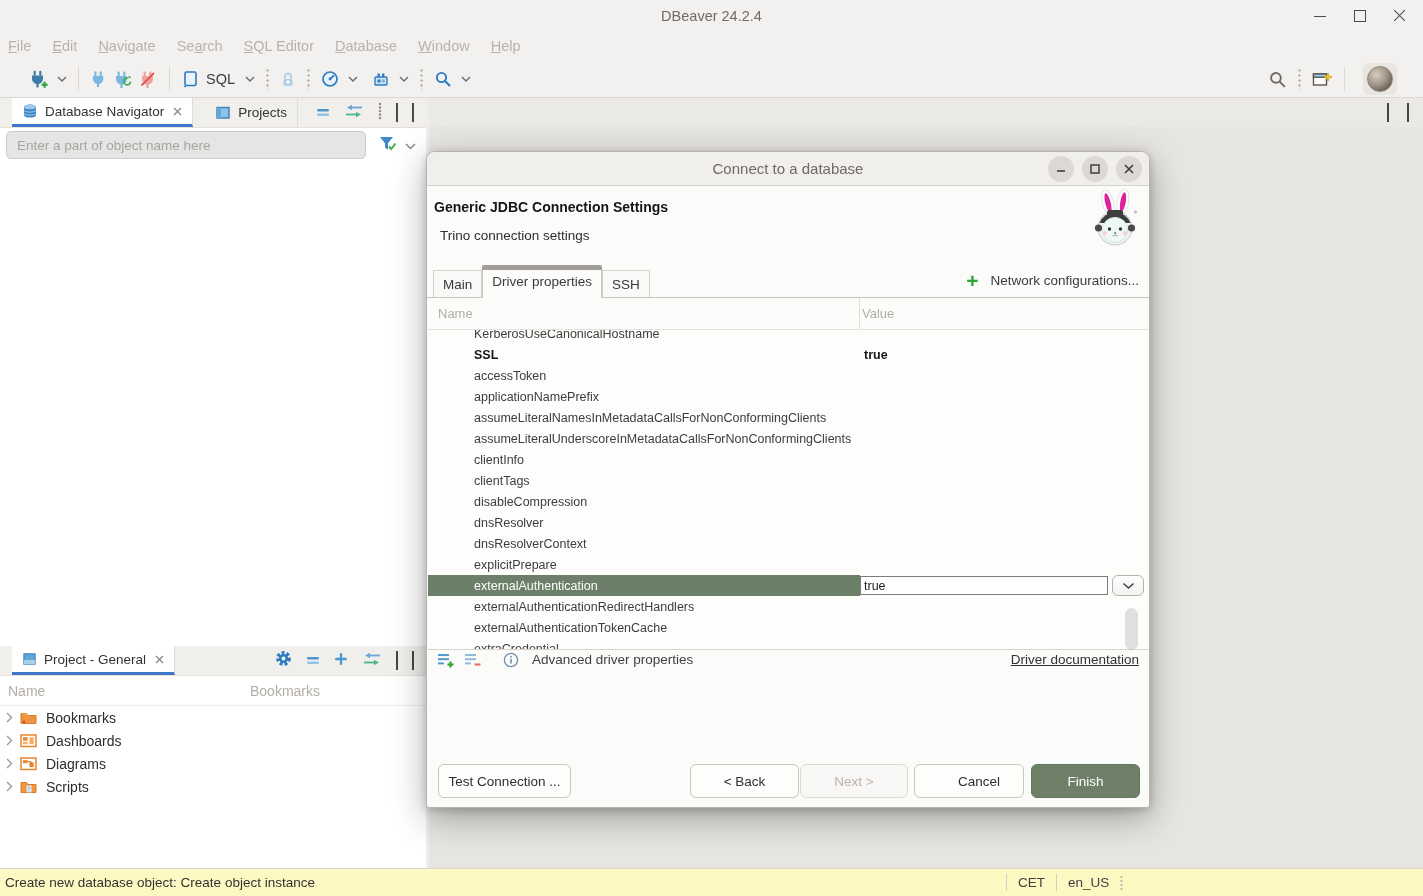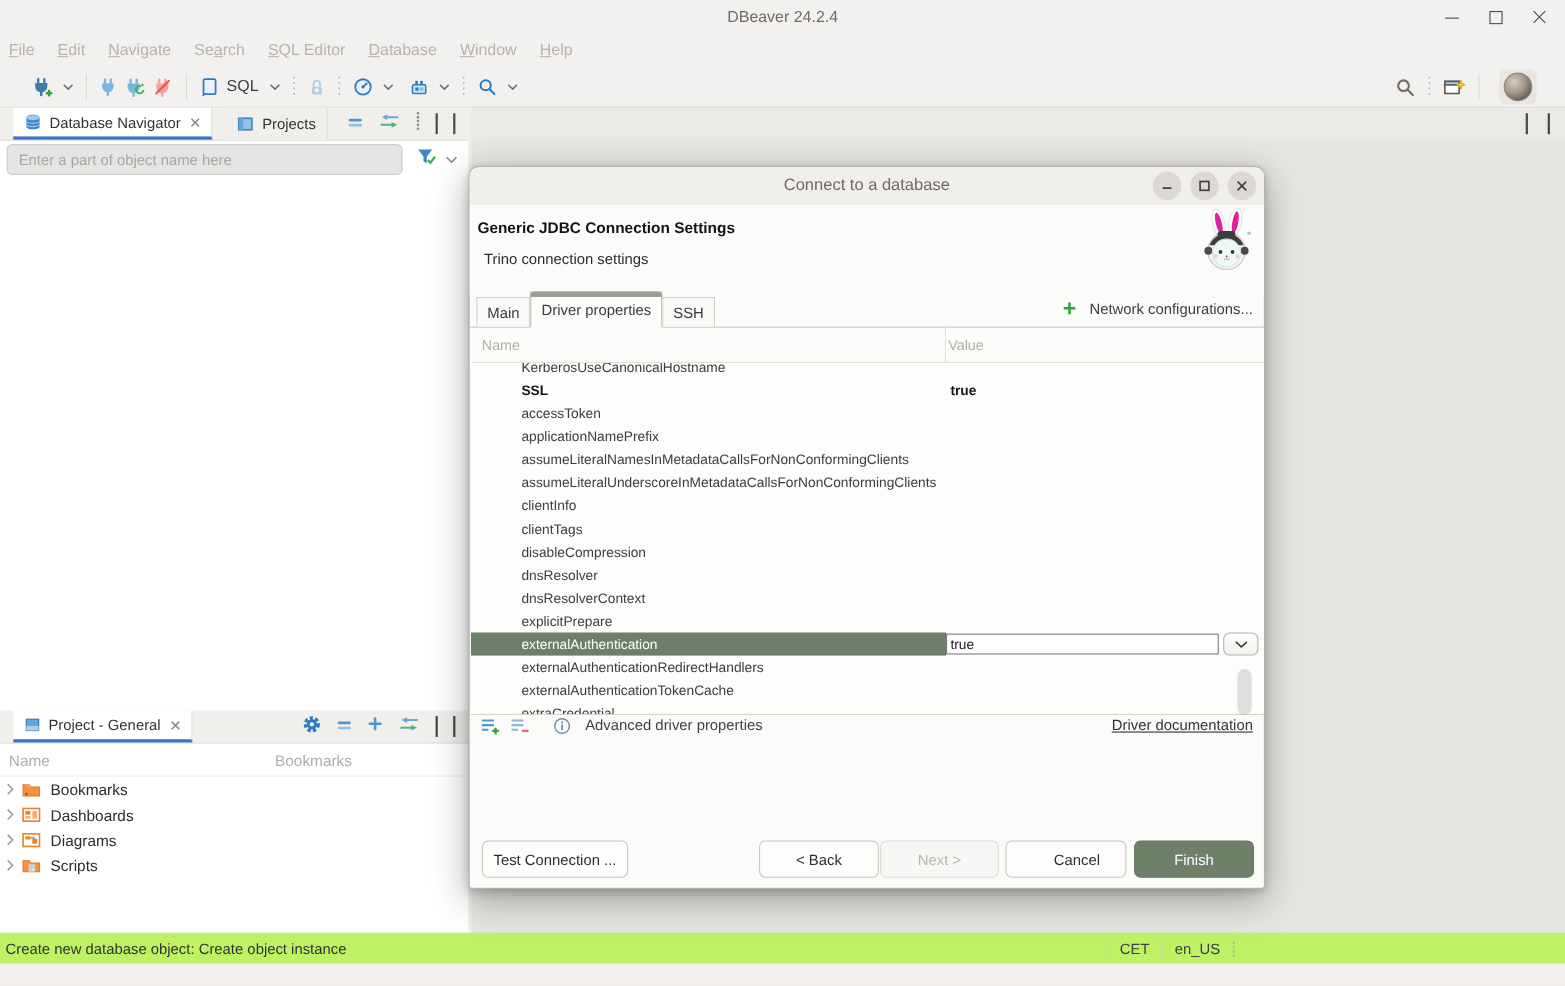--- a/index.html
+++ b/index.html
@@ -59,21 +59,21 @@
   .vsash { position:absolute; left:426px; top:98px; width:3px; height:770px; background:#efede9; }
 
   
   .editor-area { position:absolute; left:429px; top:98px; width:994px; height:770px; background:#e7e5e1; }
   .editor-strip { height:29px; background:#ebe9e5; display:flex; align-items:center; justify-content:flex-end; gap:18px; padding-right:14px; }
   .mini-rect { width:14px; height:7px; border:1.5px solid #454545; margin-top:2px; }
   .maxi-rect { width:14px; height:13px; border:1.5px solid #454545; position:relative; }
   .maxi-rect::after { content:""; position:absolute; left:0; right:0; top:1.5px; border-top:1.5px solid #454545; }
 
   
-  .statusbar { position:absolute; left:0; top:848px; width:100%; height:28px; background:#bef264; border-top:1px solid #d9d5d0; display:flex; align-items:center; }
+  .statusbar { position:absolute; left:0; top:868px; width:100%; height:28px; background:#fef9c3; border-top:1px solid #d9d5d0; display:flex; align-items:center; }
   .sb-msg { font-size:13.5px; color:#323232; padding-left:5px; }
   .sb-right { position:absolute; left:1006px; top:0; height:100%; display:flex; align-items:center; gap:11px; }
   .sb-sep { width:1px; height:17px; background:#d2cec9; }
   .sb-txt { font-size:13.5px; color:#3f3f3f; }
   .sb-grip { width:3px; height:16px; background-image:radial-gradient(circle,#b5b1ab 1px,transparent 1.2px); background-size:3px 4px; background-repeat:repeat-y; }
 
   
   .dialog { position:absolute; left:426px; top:151px; width:724px; height:657px; background:#fbfbfa;
     border:1px solid #b7b3ae; border-radius:9px 9px 3px 3px;
     box-shadow:0 10px 34px rgba(0,0,0,.32), 0 2px 8px rgba(0,0,0,.18); z-index:10; }

